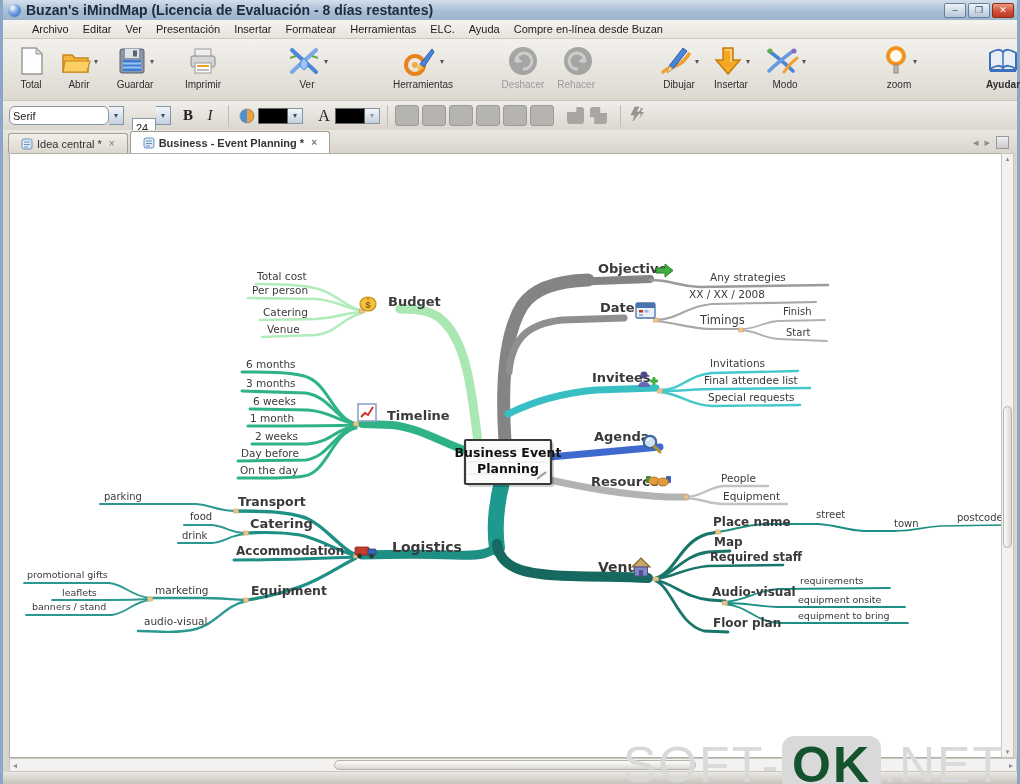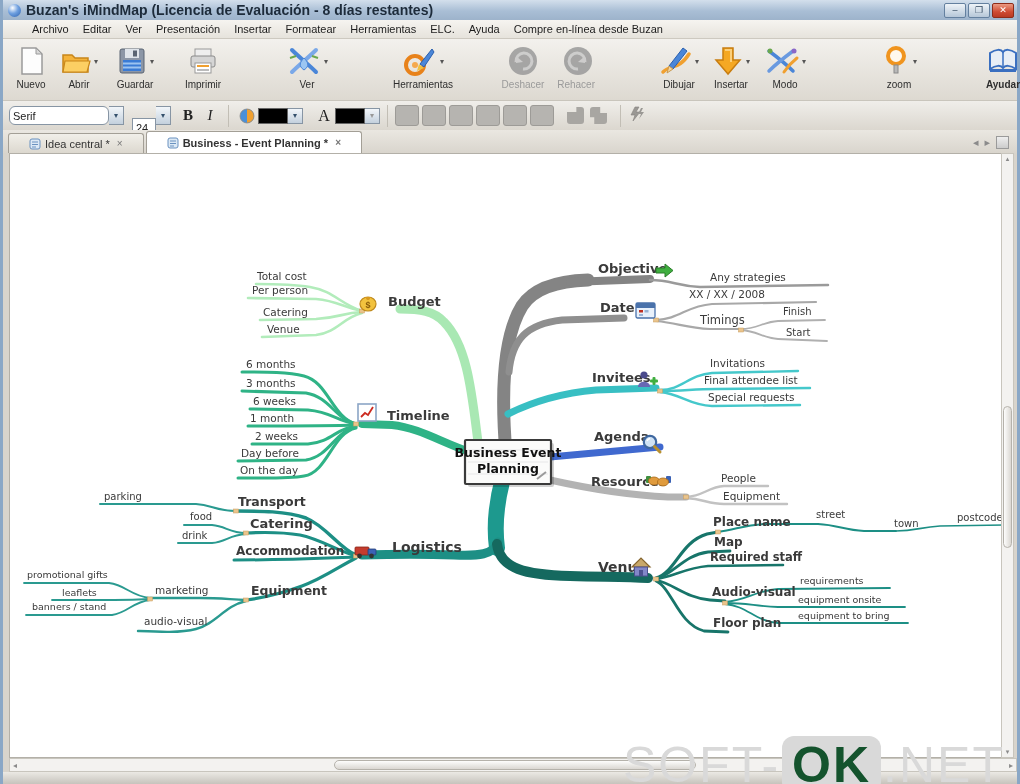--- a/index.html
+++ b/index.html
@@ -31,21 +31,21 @@
   .fbtn.bold{font-family:"Liberation Serif",serif;font-weight:bold;font-size:15px;}
   .fbtn.italic{font-family:"Liberation Serif",serif;font-style:italic;font-size:15px;}
   .fbtn.aletter{font-family:"Liberation Serif",serif;font-size:16px;}
   .swatch{width:28px;height:14px;background:#000;border:1px solid #666;}
   .fsep{width:1px;height:22px;background:#c2beb5;margin:0 7px;}
   .gsq{width:22px;height:19px;background:#b6b4b0;border:1px solid #9d9b97;border-radius:3px;margin-right:3px;}
   .gshape{width:17px;height:17px;background:#a8a6a2;border-radius:3px;margin-right:6px;clip-path:polygon(0 30%,55% 30%,55% 0,100% 0,100% 100%,0 100%);}
   .gshape.alt{clip-path:polygon(0 0,60% 0,60% 35%,100% 35%,100% 100%,25% 100%,25% 60%,0 60%);}
   
   .tabbar{position:absolute;top:130px;left:0;right:0;height:23px;background:linear-gradient(#eae7e1,#d9d5cd);display:flex;align-items:flex-end;padding-left:5px;box-sizing:border-box;}
-  .tab{height:20px;display:flex;align-items:center;gap:4px;padding:0 20px;font-size:11px;color:#333;border:1px solid #a39f96;border-bottom:none;border-radius:3px 3px 0 0;background:linear-gradient(#f1efe9,#dcd8cf);margin-right:2px;box-sizing:border-box;}
+  .tab{height:20px;display:flex;align-items:center;gap:4px;padding:0 12px;font-size:11px;color:#333;border:1px solid #a39f96;border-bottom:none;border-radius:3px 3px 0 0;background:linear-gradient(#f1efe9,#dcd8cf);margin-right:2px;box-sizing:border-box;}
   .tab.active{background:#fff;font-weight:bold;height:22px;}
   .tab .x{color:#777;font-size:10px;margin-left:3px;}
   .tabnav{margin-left:auto;display:flex;align-items:center;gap:6px;padding-right:8px;padding-bottom:4px;color:#8b8b8b;font-size:11px;}
   .tabnav .navgrid{width:11px;height:11px;border:1px solid #9a9a9a;background:linear-gradient(#eee,#ccc);}
   
   .canvas{position:absolute;top:153px;left:6px;width:996px;height:605px;background:#fff;border:1px solid #b3b0a8;box-sizing:border-box;}
   .canvas svg{position:absolute;inset:0;}
   
   .vscroll{position:absolute;top:153px;right:3px;width:13px;height:605px;background:#f3f2f0;border:1px solid #c8c5bd;box-sizing:border-box;}
   .vthumb{position:absolute;left:1px;right:1px;top:252px;height:140px;background:linear-gradient(90deg,#fdfdfc,#dad7d2);border:1px solid #b5b2ab;border-radius:6px;}
@@ -89,21 +89,21 @@
   <div class="toolbar" id="toolbar">
       <div class="tbtn" style="margin-left: 4px; width: 48px;">
         <div class="ddrow">
           <span class="ic">
             <svg width="30" height="32">
               <path d="M6,3 L20,3 L26,9 L26,29 L6,29 Z" fill="#fdfdfd" stroke="#9a9a9a" stroke-width="1.5"></path>
               <path d="M20,3 L20,9 L26,9 Z" fill="#d8d8d8" stroke="#9a9a9a"></path>
             </svg>
           </span>
         </div>
-        <div class="lbl">Nuevo</div>
+        <div class="lbl">Total</div>
       </div>
       <div class="tbtn" style="margin-left: 0px; width: 48px;">
         <div class="ddrow">
           <span class="ic">
             <svg width="32" height="32">
               <path d="M3,10 L3,27 L28,27 L28,13 L15,13 L12,10 Z" fill="#f5b33a" stroke="#c8861a" stroke-width="1.5"></path>
               <path d="M5,16 L30,16 L27,27 L3,27 Z" fill="#fccf63" stroke="#c8861a" stroke-width="1.2"></path>
             </svg>
           </span>
           <span class="dd">▾</span>

